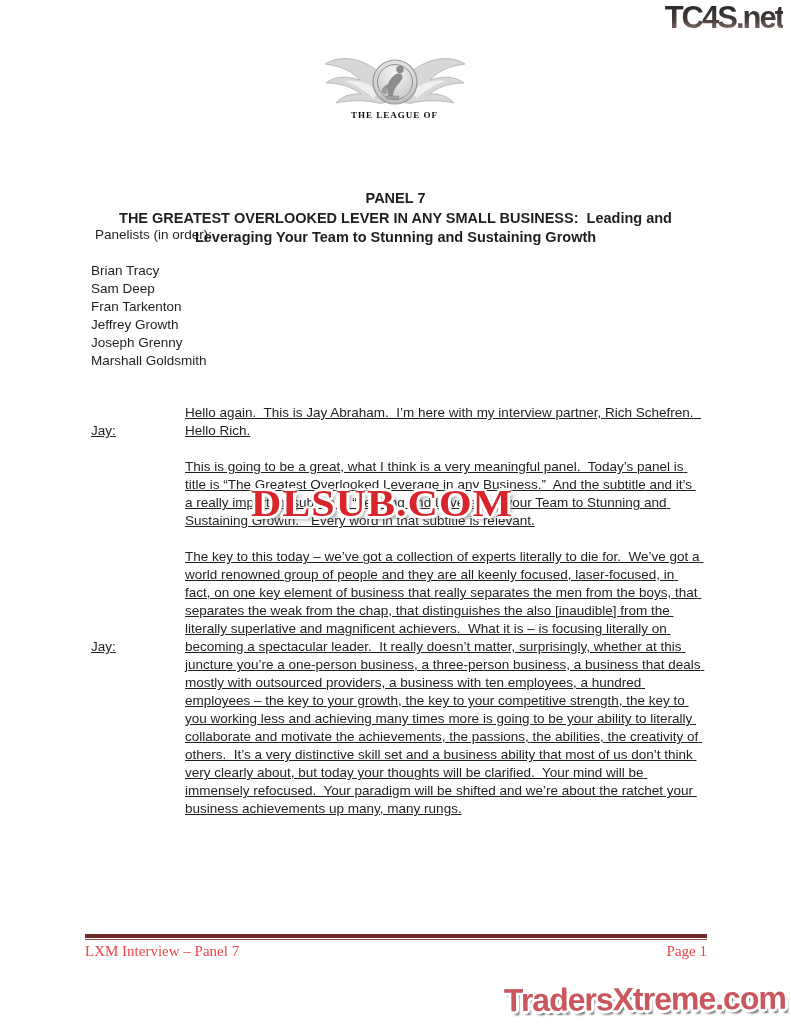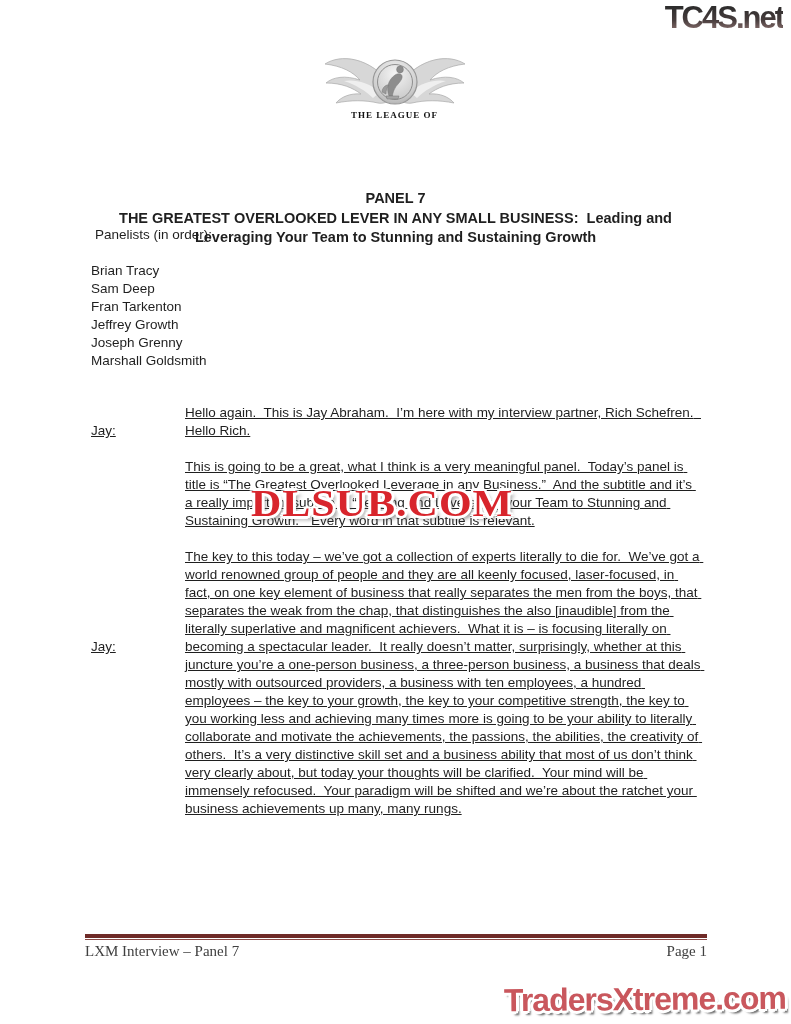--- a/index.html
+++ b/index.html
@@ -70,21 +70,21 @@
   }
 
   
   .footer-rule {
     position:absolute; top:934px; left:85px; width:622px; height:6px;
     background:linear-gradient(#6f2b28 0, #6f2b28 4px, #ffffff 4px, #ffffff 5px, #8a4a47 5px, #8a4a47 6px);
   }
   .footer-row {
     position:absolute; top:943px; left:85px; width:622px;
     display:flex; justify-content:space-between;
-    font-family:"Liberation Serif", serif; font-size:15px; color:#404040;
+    font-family:"Liberation Serif", serif; font-size:15px; color:#ef4444;
   }
 
   
   .traders {
     position:absolute; top:983px; right:5px;
     font-family:"Liberation Sans", sans-serif; font-weight:bold;
     font-size:32px; letter-spacing:-1px; line-height:1;
     color:#c9575d;
     text-shadow:
       -2px -2px 0 #fff, 2px -2px 0 #fff, -2px 2px 0 #fff, 2px 2px 0 #fff,

